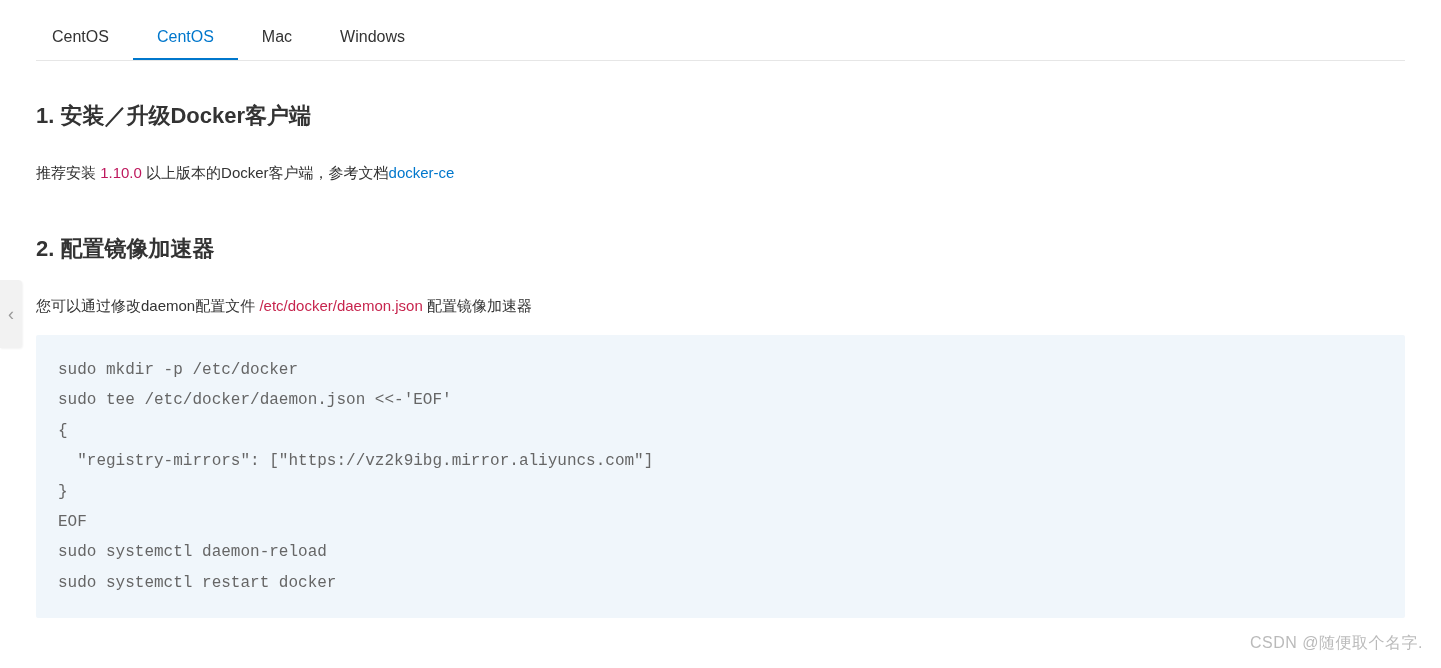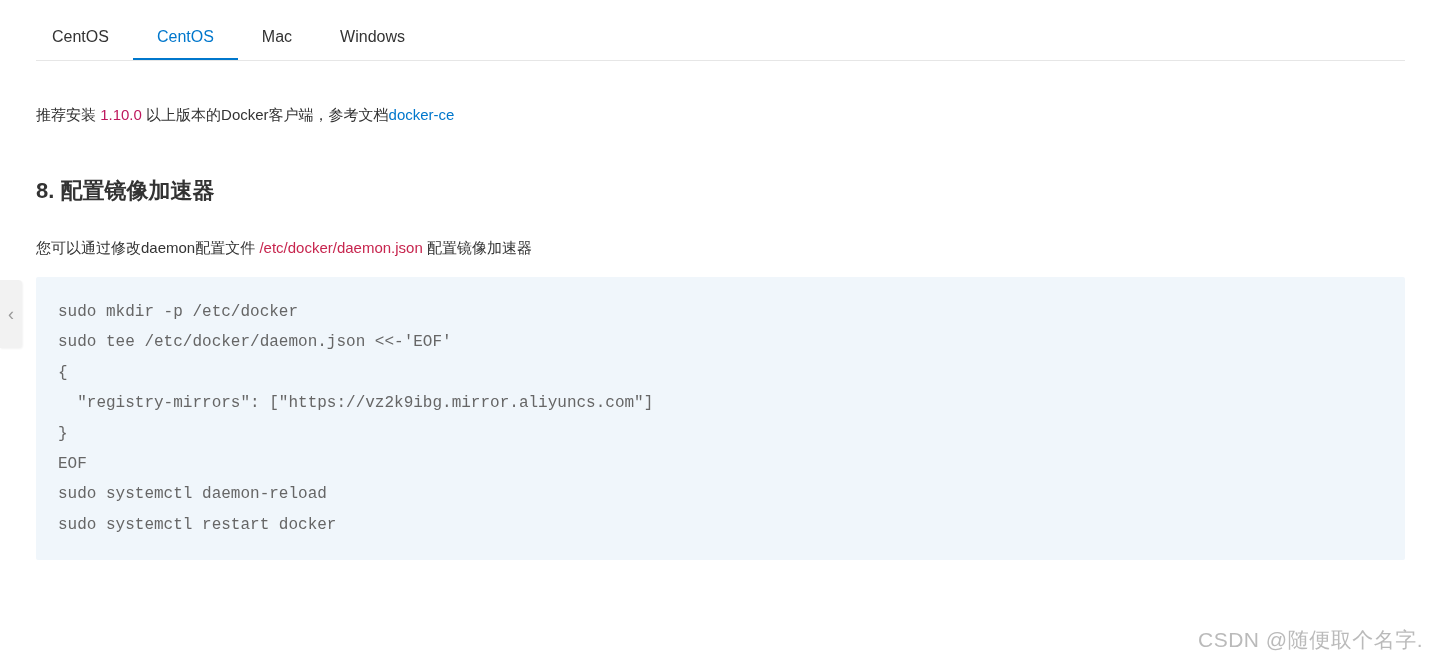--- a/index.html
+++ b/index.html
@@ -85,21 +85,21 @@
       color: #999;
       font-size: 18px;
       cursor: pointer;
       box-shadow: 1px 1px 2px rgba(0,0,0,0.05);
     }
     .watermark {
       position: absolute;
       right: 18px;
       bottom: 14px;
       color: rgba(130,130,130,0.55);
-      font-size: 21px;
+      font-size: 16px;
       letter-spacing: 0.5px;
       pointer-events: none;
     }
   </style>
 </head>
 <body>
 
 <div class="side-handle">
   <span>‹</span>
 </div>
@@ -107,27 +107,28 @@
 <div class="container">
 
 
   <div class="tabs">
     <div class="tab">CentOS</div>
     <div class="tab active">CentOS</div>
     <div class="tab">Mac</div>
     <div class="tab">Windows</div>
   </div>
 
+  <h3 class="section-heading">1. 安装／升级Docker客户端</h3>
 
   <p class="para">
     <span>推荐安装 </span><span class="version-red">1.10.0</span><span> 以上版本的Docker客户端，参考文档</span><span class="link-blue">docker-ce</span>
   </p>
 
   <div class="section2">
-    <h3 class="section-heading">8. 配置镜像加速器</h3>
+    <h3 class="section-heading">2. 配置镜像加速器</h3>
 
 
     <p class="para">
       <span>您可以通过修改daemon配置文件 </span><span class="path-red">/etc/docker/daemon.json</span><span> 配置镜像加速器</span>
     </p>
 
     <div class="code-block">
       <code>sudo mkdir -p /etc/docker
 sudo tee /etc/docker/daemon.json &lt;&lt;-'EOF'
 {

